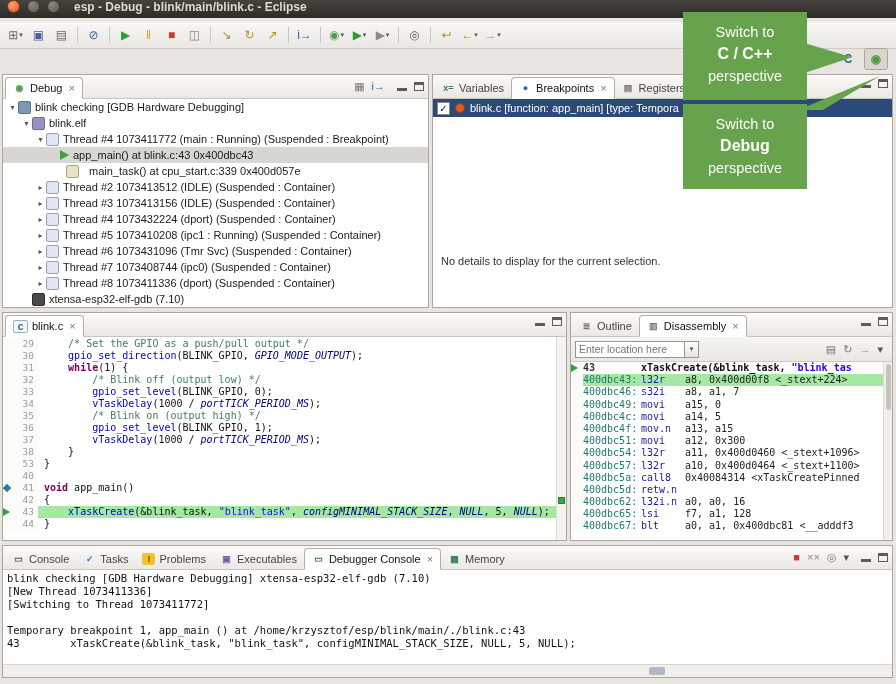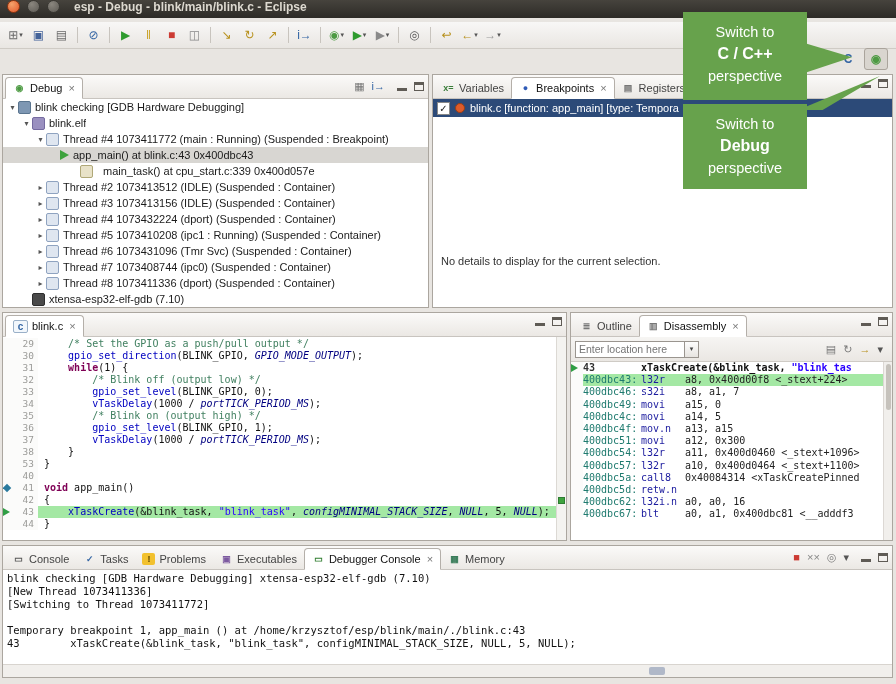--- a/index.html
+++ b/index.html
@@ -203,21 +203,21 @@
       <div class="trow" style="padding-left: 32px;">
         <span class="exp">▾</span>
         <span class="ic ic-thread"></span>
         <span class="ttext">Thread #4 1073411772 (main : Running) (Suspended : Breakpoint)</span>
       </div>
       <div class="trow sel" style="padding-left: 46px;">
         <span class="exp"></span>
         <span class="ic ic-stack-frame-current"></span>
         <span class="ttext">app_main() at blink.c:43 0x400dbc43</span>
       </div>
-      <div class="trow" style="padding-left: 60px; gap: 6px;">
+      <div class="trow" style="padding-left: 46px; gap: 6px;">
         <span class="exp"></span>
         <span class="ic ic-stack-frame"></span>
         <span class="ttext">main_task() at cpu_start.c:339 0x400d057e</span>
       </div>
       <div class="trow" style="padding-left: 32px;">
         <span class="exp">▸</span>
         <span class="ic ic-thread"></span>
         <span class="ttext">Thread #2 1073413512 (IDLE) (Suspended : Container)</span>
       </div>
       <div class="trow" style="padding-left: 32px;">
@@ -368,20 +368,21 @@
         <div class="drow"><span class="dgut"></span><span class="daddr">400dbc46:</span><span class="dmn">s32i</span><span class="dops">a8, a1, 7</span></div>
         <div class="drow"><span class="dgut"></span><span class="daddr">400dbc49:</span><span class="dmn">movi</span><span class="dops">a15, 0</span></div>
         <div class="drow"><span class="dgut"></span><span class="daddr">400dbc4c:</span><span class="dmn">movi</span><span class="dops">a14, 5</span></div>
         <div class="drow"><span class="dgut"></span><span class="daddr">400dbc4f:</span><span class="dmn">mov.n</span><span class="dops">a13, a15</span></div>
         <div class="drow"><span class="dgut"></span><span class="daddr">400dbc51:</span><span class="dmn">movi</span><span class="dops">a12, 0x300</span></div>
         <div class="drow"><span class="dgut"></span><span class="daddr">400dbc54:</span><span class="dmn">l32r</span><span class="dops">a11, 0x400d0460 &lt;_stext+1096&gt;</span></div>
         <div class="drow"><span class="dgut"></span><span class="daddr">400dbc57:</span><span class="dmn">l32r</span><span class="dops">a10, 0x400d0464 &lt;_stext+1100&gt;</span></div>
         <div class="drow"><span class="dgut"></span><span class="daddr">400dbc5a:</span><span class="dmn">call8</span><span class="dops">0x40084314 &lt;xTaskCreatePinned</span></div>
         <div class="drow"><span class="dgut"></span><span class="daddr">400dbc5d:</span><span class="dmn">retw.n</span><span class="dops"></span></div>
         <div class="drow"><span class="dgut"></span><span class="daddr">400dbc62:</span><span class="dmn">l32i.n</span><span class="dops">a0, a0, 16</span></div>
+        <div class="drow"><span class="dgut"></span><span class="daddr">400dbc65:</span><span class="dmn">lsi</span><span class="dops">f7, a1, 128</span></div>
         <div class="drow"><span class="dgut"></span><span class="daddr">400dbc67:</span><span class="dmn">blt</span><span class="dops">a0, a1, 0x400dbc81 &lt;__adddf3</span></div>
       </div>
     <div class="dscroll">
       <span class="dhandle"></span>
     </div>
   </div>
 </div>
 
 <div class="panel" id="console-panel">
   <div class="tabbar">

